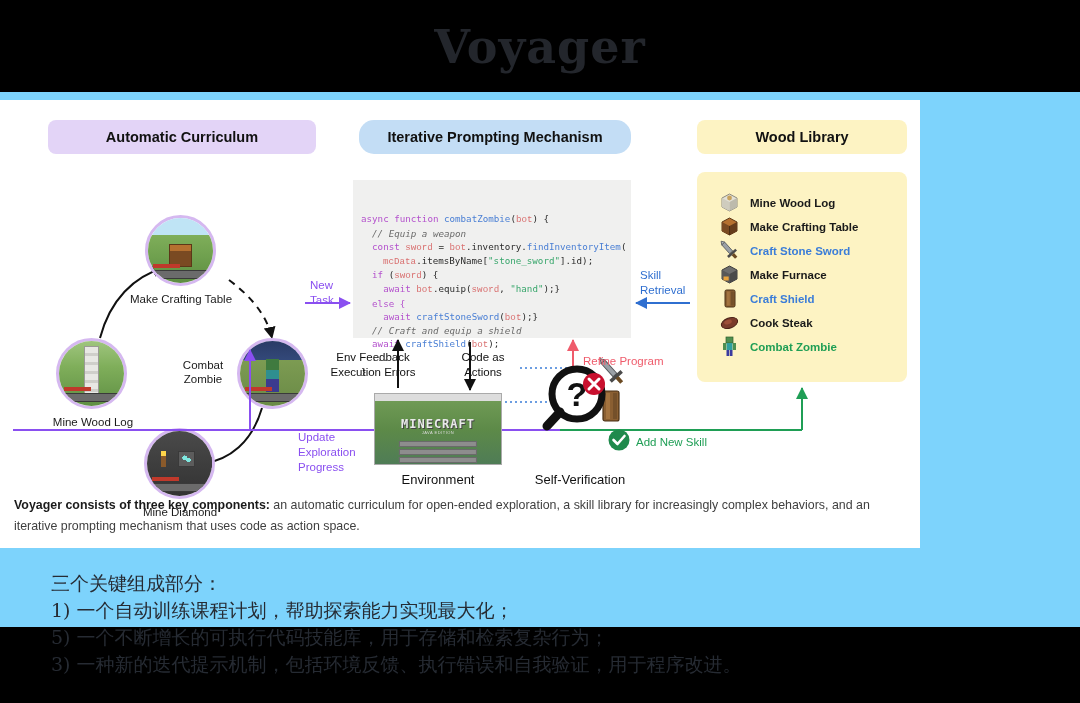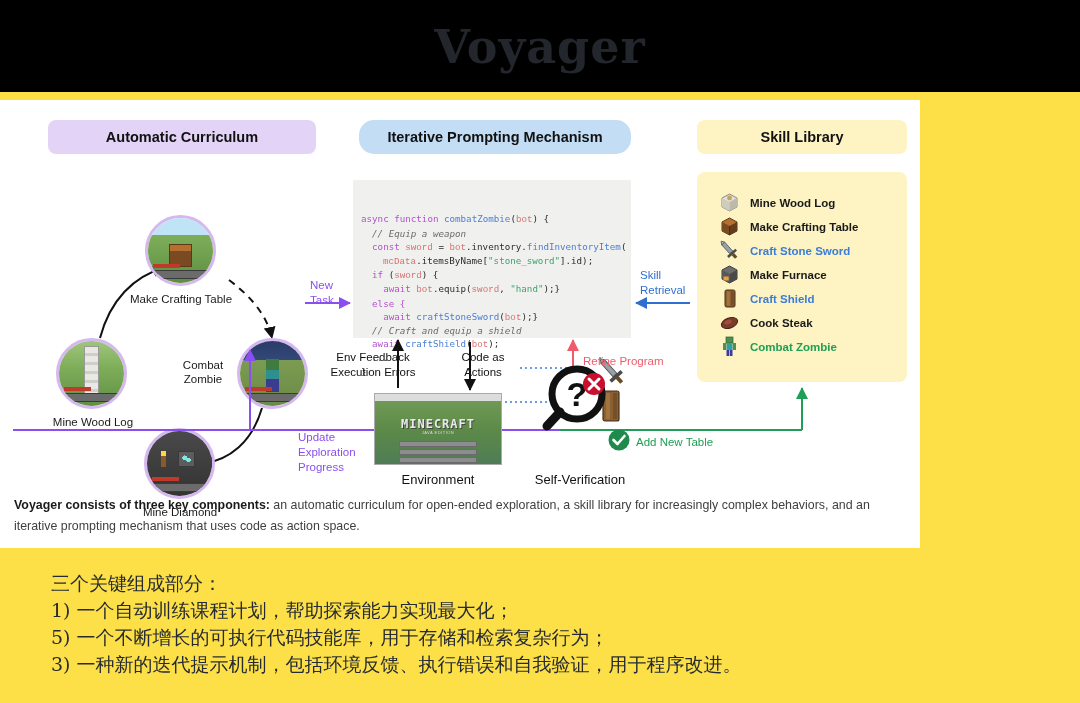--- a/index.html
+++ b/index.html
@@ -3,21 +3,21 @@
 <meta charset="utf-8">
 <style>
   * { box-sizing: border-box; margin: 0; padding: 0; }
   html, body {
     width: 1080px; height: 703px;
     background: #000;
     font-family: "Liberation Sans", sans-serif;
     overflow: hidden;
   }
 
-  #stage { position: relative; width: 1080px; height: 703px; background: #fde047; }
+  #stage { position: relative; width: 1080px; height: 627px; background: #7dd3fc; }
 
   
   .title-bar {
     position: absolute; left: 0; top: 0; width: 1080px; height: 92px;
     background: #000;
   }
   .title-text {
     position: absolute; left: 0; top: 20px; width: 1080px;
     text-align: center;
     font-family: "DejaVu Serif", "Liberation Serif", serif;
@@ -221,21 +221,21 @@
 <div id="stage">
 
   <div class="title-bar">
     <div class="title-text">Voyager</div>
   </div>
 
   <div class="figure-panel">
 
     <div class="col-header hdr-curriculum">Automatic Curriculum</div>
     <div class="col-header hdr-prompting">Iterative Prompting Mechanism</div>
-    <div class="col-header hdr-skill">Skill Library</div>
+    <div class="col-header hdr-skill">Wood Library</div>
 
     <div class="cycle">
 
       <svg class="arrow-svg" width="300" height="370">
         <defs>
           <marker id="ahB" markerWidth="7" markerHeight="7" refX="5.5" refY="3" orient="auto">
             <path d="M0,0 L6,3 L0,6 z" fill="#111"></path>
           </marker>
         </defs>
 
@@ -358,21 +358,21 @@
 
     <div class="mid-label" style="left:443px; top:250px; width:80px; white-space:pre;">Code as
 Actions</div>
 
     <div class="flow-label lbl-red" style="left:583px; top:254px;">Refine Program</div>
 
     <div class="flow-label lbl-purple" style="left:298px; top:330px; width:82px; white-space:pre;">Update
 Exploration
 Progress</div>
 
-    <div class="flow-label lbl-green" style="left:636px; top:335px;">Add New Table</div>
+    <div class="flow-label lbl-green" style="left:636px; top:335px;">Add New Skill</div>
 
     <div class="env-thumb">
       <div class="env-titlebar"></div>
       <div class="env-scene">
         <div class="env-logo">MINECRAFT</div>
         <div class="env-sub">JAVA EDITION</div>
         <div class="env-btn" style="top:40px;"></div>
         <div class="env-btn" style="top:48px;"></div>
         <div class="env-btn" style="top:56px;"></div>
 

